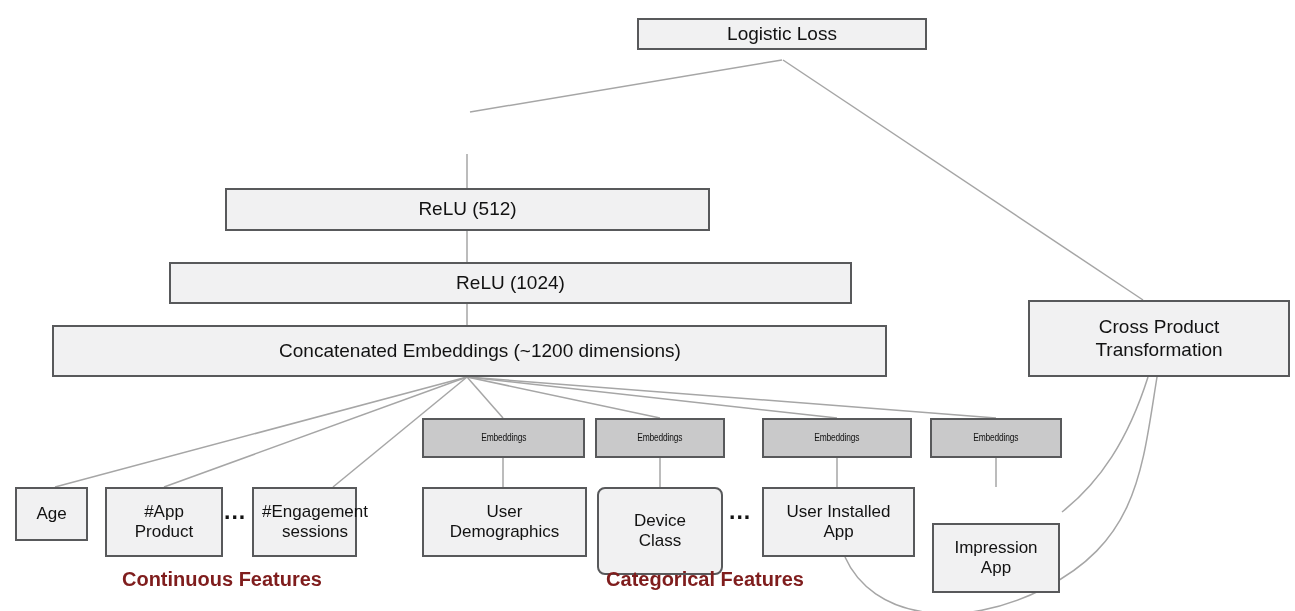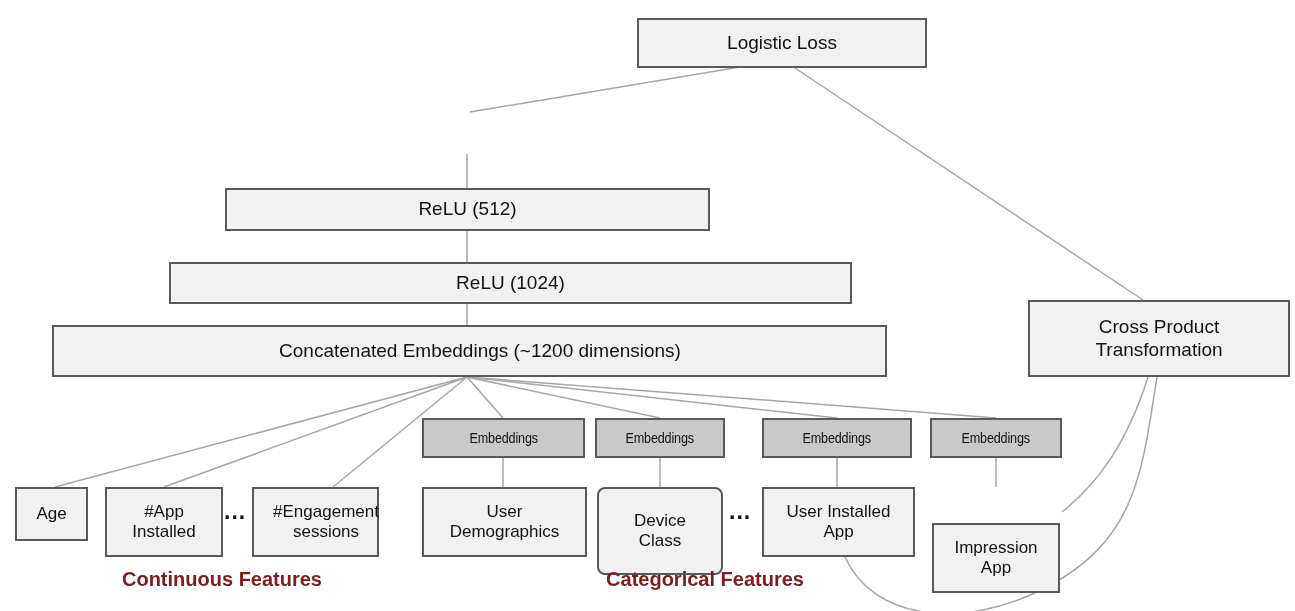--- a/index.html
+++ b/index.html
@@ -10,47 +10,47 @@
   }
   svg.connectors { position:absolute; left:0; top:0; z-index:0; }
   .box {
     position:absolute; box-sizing:border-box; z-index:1;
     background:#f1f1f2; border:2px solid #58595b;
     display:flex; align-items:center; justify-content:center;
     text-align:center; font-size:19px; line-height:1.18;
     white-space:pre-line;
   }
   .box.small { font-size:17px; }
-  .box.emb { background:#c9c9ca; font-size:15px; }
+  .box.emb { background:#c9c9ca; font-size:10px; }
   .box.emb span { display:inline-block; transform:scaleX(0.84); letter-spacing:-0.2px; }
   .section-label {
     position:absolute; z-index:1; font-size:20px; font-weight:bold;
     color:#7f1d1d; text-align:center; white-space:nowrap;
   }
   .dots {
     position:absolute; z-index:1; font-size:23px; font-weight:bold;
     letter-spacing:1px; color:#121212;
   }
 
   
-  #n-logistic   { left:637px;  top:18px;  width:290px; height:50px; }
+  #n-logistic   { left:637px;  top:18px;  width:290px; height:32px; }
   #n-relu256    { left:322px;  top:112px; width:291px; height:42px; }
   #n-relu512    { left:225px;  top:188px; width:485px; height:43px; }
   #n-relu1024   { left:127px;  top:262px; width:683px; height:42px;margin-left:42px; }
   #n-concat     { left:52px;   top:325px; width:835px; height:52px;padding-left:21px; }
   #n-crossprod  { left:1028px; top:300px; width:262px; height:77px; }
 
   #n-emb1 { left:422px; top:418px; width:163px; height:40px; }
   #n-emb2 { left:595px; top:418px; width:130px; height:40px; }
   #n-emb3 { left:762px; top:418px; width:150px; height:40px; }
   #n-emb4 { left:930px; top:418px; width:132px; height:40px; }
 
   #n-age        { left:15px;  top:487px; width:73px;  height:54px; }
   #n-installs   { left:105px; top:487px; width:118px; height:70px; }
-  #n-engage     { left:252px; top:487px; width:127px; height:70px;padding-left:21px; }
+  #n-engage     { left:252px; top:487px; width:105px; height:70px;padding-left:21px; }
   #n-userdemo   { left:422px; top:487px; width:165px; height:70px; }
   #n-device     { left:597px; top:487px; width:126px; height:88px;border-radius:8px; }
   #n-userinst   { left:762px; top:487px; width:153px; height:70px; }
   #n-impression { left:932px; top:487px; width:128px; height:70px;margin-top:36px; }
 
   #lbl-continuous  { left:92px;  top:568px; width:260px; }
   #lbl-categorical { left:565px; top:568px; width:280px; }
   #dots-continuous  { left:224px; top:498px; }
   #dots-categorical { left:729px; top:498px; }
 </style>
@@ -114,21 +114,21 @@
   </div>
   <div class="box emb" id="n-emb4">
     <span>Embeddings</span>
   </div>
 
   <div class="box small" id="n-age">
     <span>Age</span>
   </div>
   <div class="box small" id="n-installs">
     <span>#App
-Installed</span>
+Product</span>
   </div>
   <div class="dots" id="dots-continuous">...</div>
   <div class="box small" id="n-engage">
     <span>#Engagement
 sessions</span>
   </div>
 
   <div class="box small" id="n-userdemo">
     <span>User
 Demographics</span>

